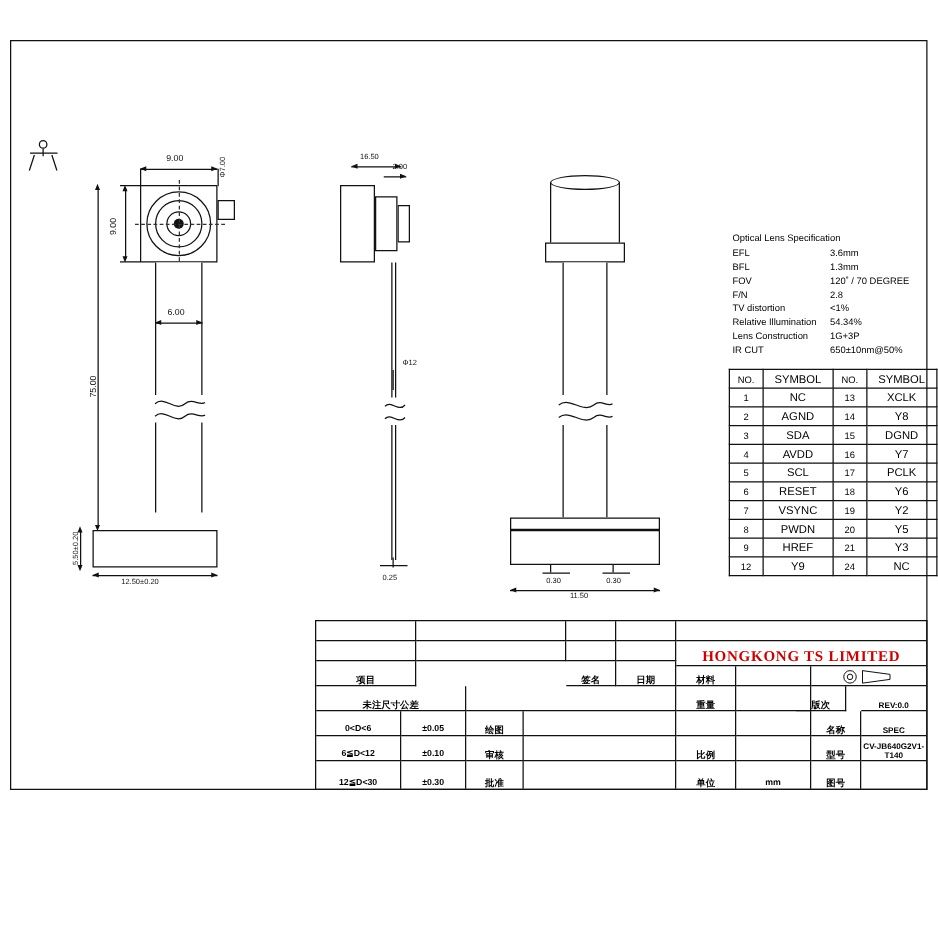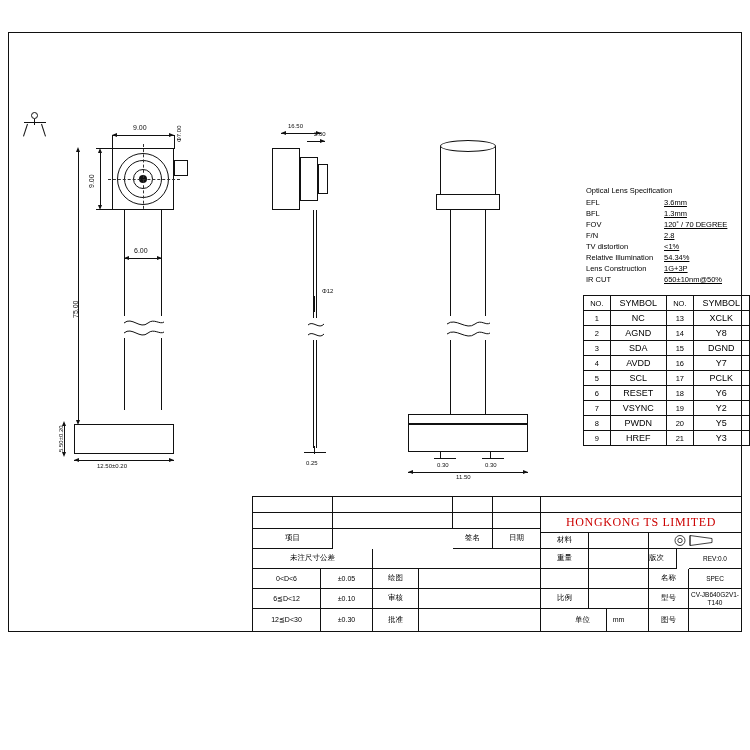--- a/index.html
+++ b/index.html
@@ -60,21 +60,21 @@
   .spec {
     position: absolute;
     left: 586px; top: 185px;
     width: 160px;
     font-size: 7.5px;
     line-height: 11px;
   }
   .spec .spec-title { margin-bottom: 1px; }
   .spec-row { display: flex; }
   .spec-row .k { width: 78px; }
-  .spec-row .v { flex: 1; text-decoration: underline; }
+  .spec-row .v { flex: 1; }
 
   
   .pintable {
     position: absolute;
     left: 583px; top: 295px;
     border-collapse: collapse;
     font-size: 8px;
   }
   .pintable td, .pintable th {
     border: 1px solid #111;
@@ -97,25 +97,26 @@
     border: 1px solid #111;
     box-sizing: border-box;
   }
   .tb-cell {
     position: absolute;
     box-sizing: border-box;
     border-right: 1px solid #111;
     border-bottom: 1px solid #111;
     font-size: 7px;
     display: flex;
-    align-items: center;
+    align-items: flex-end;
     justify-content: center;
     text-align: center;
     line-height: 1.1;
     overflow: hidden;
+    font-weight: bold;
   }
   .tb-cell.noborder-r { border-right: none; }
   .tb-cell.noborder-b { border-bottom: none; }
   .company {
     color: #cc0000;
     font-size: 12px;
     letter-spacing: 0.6px;
     font-family: "Liberation Serif", serif;
   }
   .cn { font-family: "DejaVu Sans", sans-serif; font-size: 7.5px; }
@@ -390,20 +391,26 @@
           <td class="no">8</td>
           <td class="sym">PWDN</td>
           <td class="no">20</td>
           <td class="sym">Y5</td>
         </tr>
       <tr>
           <td class="no">9</td>
           <td class="sym">HREF</td>
           <td class="no">21</td>
           <td class="sym">Y3</td>
+        </tr>
+      <tr>
+          <td class="no">12</td>
+          <td class="sym">Y9</td>
+          <td class="no">24</td>
+          <td class="sym">NC</td>
         </tr>
     </tbody>
   </table>
 
   <div class="titleblock">
 
     <div class="tb-cell" style="left:0; top:0; width:80px; height:16px;"></div>
     <div class="tb-cell" style="left:80px; top:0; width:120px; height:16px;"></div>
     <div class="tb-cell" style="left:200px; top:0; width:40px; height:16px;"></div>
     <div class="tb-cell" style="left:240px; top:0; width:48px; height:16px;"></div>
@@ -457,19 +464,19 @@
     <div class="tb-cell cn" style="left:288px; top:72px; width:48px; height:20px;"></div>
     <div class="tb-cell" style="left:336px; top:72px; width:60px; height:20px;"></div>
     <div class="tb-cell cn" style="left:396px; top:72px; width:40px; height:20px;">名称</div>
     <div class="tb-cell tiny noborder-r" style="left:436px; top:72px; width:52px; height:20px;">SPEC</div>
 
     <div class="tb-cell cn" style="left:288px; top:92px; width:48px; height:20px;">比例</div>
     <div class="tb-cell" style="left:336px; top:92px; width:60px; height:20px;"></div>
     <div class="tb-cell cn" style="left:396px; top:92px; width:40px; height:20px;">型号</div>
     <div class="tb-cell tiny noborder-r" style="left:436px; top:92px; width:52px; height:20px;">CV-JB640G2V1-T140</div>
 
-    <div class="tb-cell cn noborder-b" style="left:306px; top:112px; width:48px; height:22px;">单位</div>
+    <div class="tb-cell cn noborder-b" style="left:288px; top:112px; width:48px; height:22px;">单位</div>
     <div class="tb-cell noborder-b" style="left:336px; top:112px; width:60px; height:22px;">mm</div>
     <div class="tb-cell cn noborder-b" style="left:396px; top:112px; width:40px; height:22px;">图号</div>
     <div class="tb-cell tiny noborder-r noborder-b" style="left:436px; top:112px; width:52px; height:22px;"></div>
   </div>
 
 </div>
 
 </body></html>

